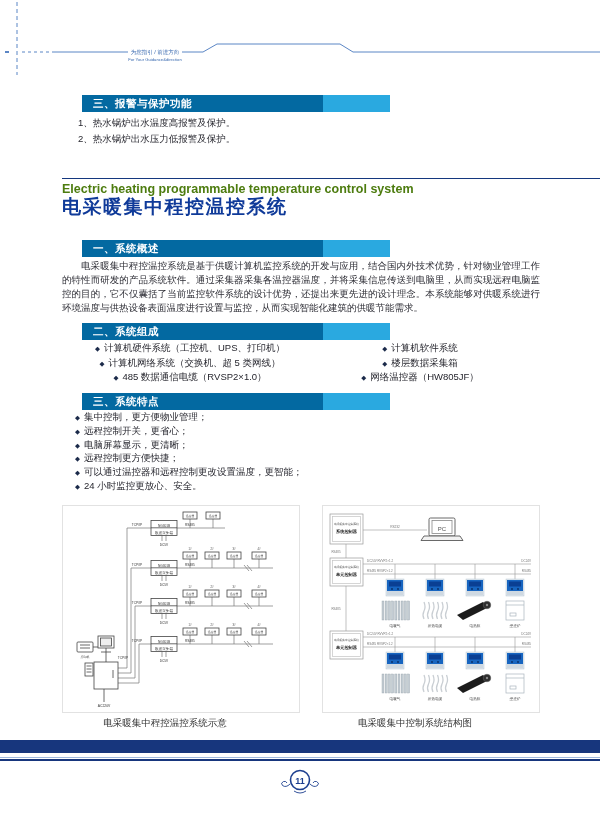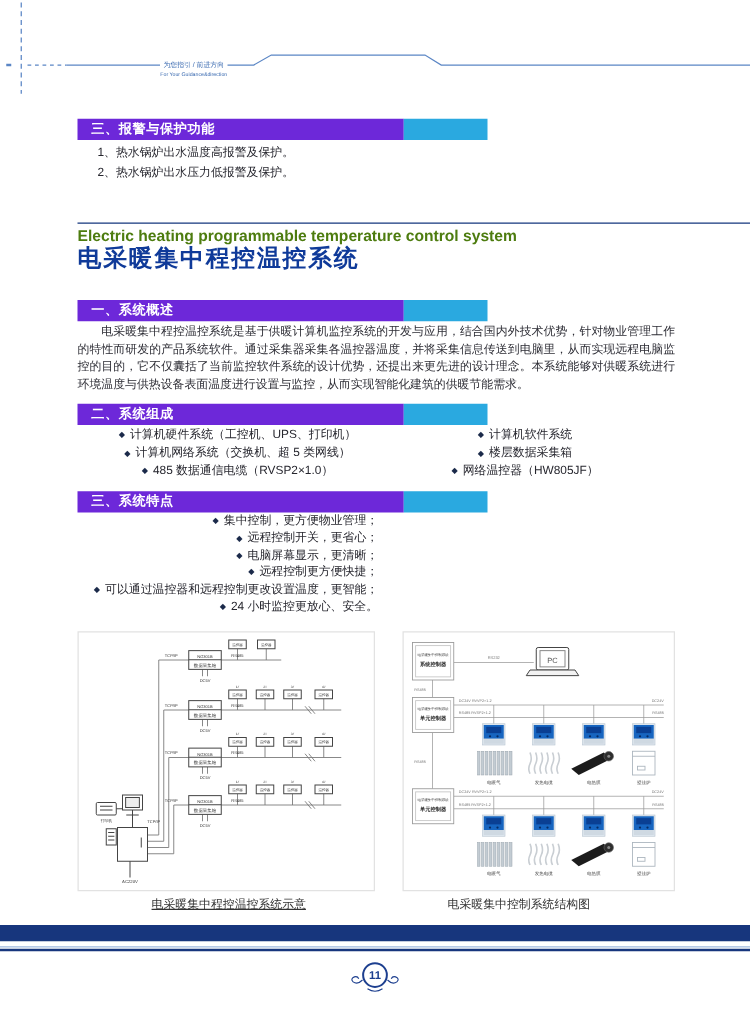--- a/index.html
+++ b/index.html
@@ -3,43 +3,43 @@
 <meta charset="utf-8">
 <style>
   html,body{margin:0;padding:0;}
   body{
     width:600px;height:819px;position:relative;background:#fff;overflow:hidden;
     font-family:"Liberation Sans","DejaVu Sans",sans-serif;color:#26262e;
   }
   .abs{position:absolute;}
   
   .sec-bar{position:absolute;left:62px;width:328px;height:17px;display:flex;}
-  .sec-bar .dark{flex:1;background:#6d28d9;color:#fff;font-size:10.5px;font-weight:bold;
-    line-height:17px;padding-left:11px;letter-spacing:0.5px;}
+  .sec-bar .dark{flex:1;background:#0369a1;color:#fff;font-size:10.5px;font-weight:bold;
+    line-height:17px;padding-left:11px;letter-spacing:0.5px;margin-left:20px;}
   .sec-bar .cyan{width:67px;background:#2aa9e0;}
   
   .num-list{position:absolute;left:78px;top:115px;font-size:9.5px;line-height:16px;color:#26262e;}
-  .blt-list .row{display:flex;align-items:flex-start;justify-content:flex-end;}
+  .blt-list .row{display:flex;align-items:flex-start;}
   .blt{color:#1b2a4a;font-size:6.5px;line-height:inherit;margin-right:4px;transform:translateY(0.5px);}
   .comp-grid{position:absolute;left:75px;top:341px;width:460px;display:grid;
     grid-template-columns:230px 1fr;font-size:9.5px;line-height:14.5px;color:#26262e;}
   .comp-grid .cell{display:flex;justify-content:center;}
   .feat-list{position:absolute;left:75px;top:410px;font-size:9.5px;line-height:13.8px;color:#26262e;}
   
   .title-en{position:absolute;left:62px;top:182px;font-size:12.5px;font-weight:bold;color:#4d7c0f;}
   .title-zh{position:absolute;left:62px;top:194px;font-size:19px;font-weight:bold;color:#0f3a99;letter-spacing:1.5px;}
   .divider{position:absolute;left:62px;top:178px;width:538px;height:0;border-top:1.5px solid #14377e;}
   .overview-p{position:absolute;left:62px;top:259px;width:478px;font-size:9.5px;line-height:14px;
     text-indent:2em;text-align:justify;color:#2d2d35;}
   
   .dg{position:absolute;top:505px;background:#fff;border:1px solid #e2e2e2;}
   .dg-left{left:62px;width:236px;height:206px;}
   .dg-right{left:322px;width:216px;height:206px;}
   .cap{position:absolute;top:717px;font-size:9.5px;color:#333;text-align:center;}
-  .cap-left{left:64px;width:238px;text-decoration:underline;}
+  .cap-left{left:46px;width:238px;}
   .cap-right{left:306px;width:218px;}
   
   .foot-bar{position:absolute;left:0;top:740px;width:600px;height:13px;background:#17367d;}
   .foot-line1{position:absolute;left:0;top:757px;width:600px;height:1px;background:#9fb9de;}
   .foot-line2{position:absolute;left:0;top:759px;width:600px;height:2px;background:#17367d;}
   .ornament{position:absolute;left:278px;top:766px;width:44px;height:30px;}
   svg text{font-family:"Liberation Sans","DejaVu Sans",sans-serif;}
 </style>
 </head>
 <body>

